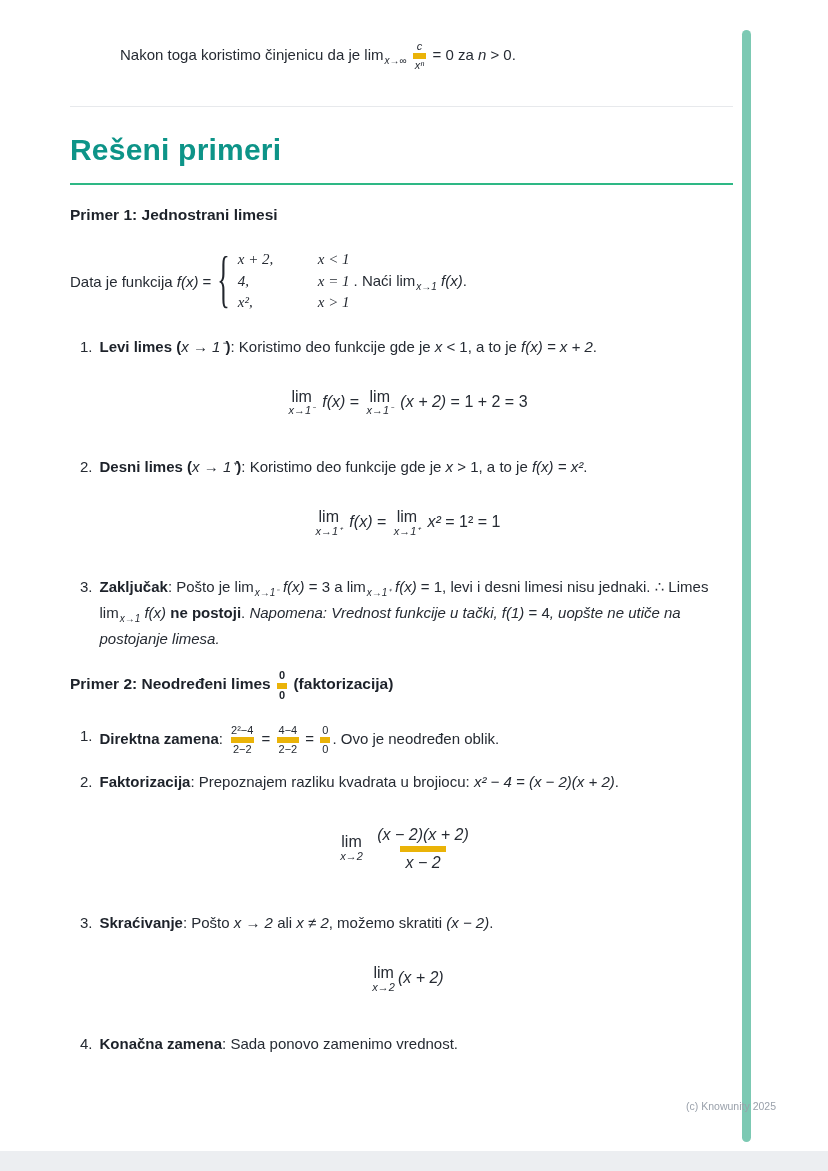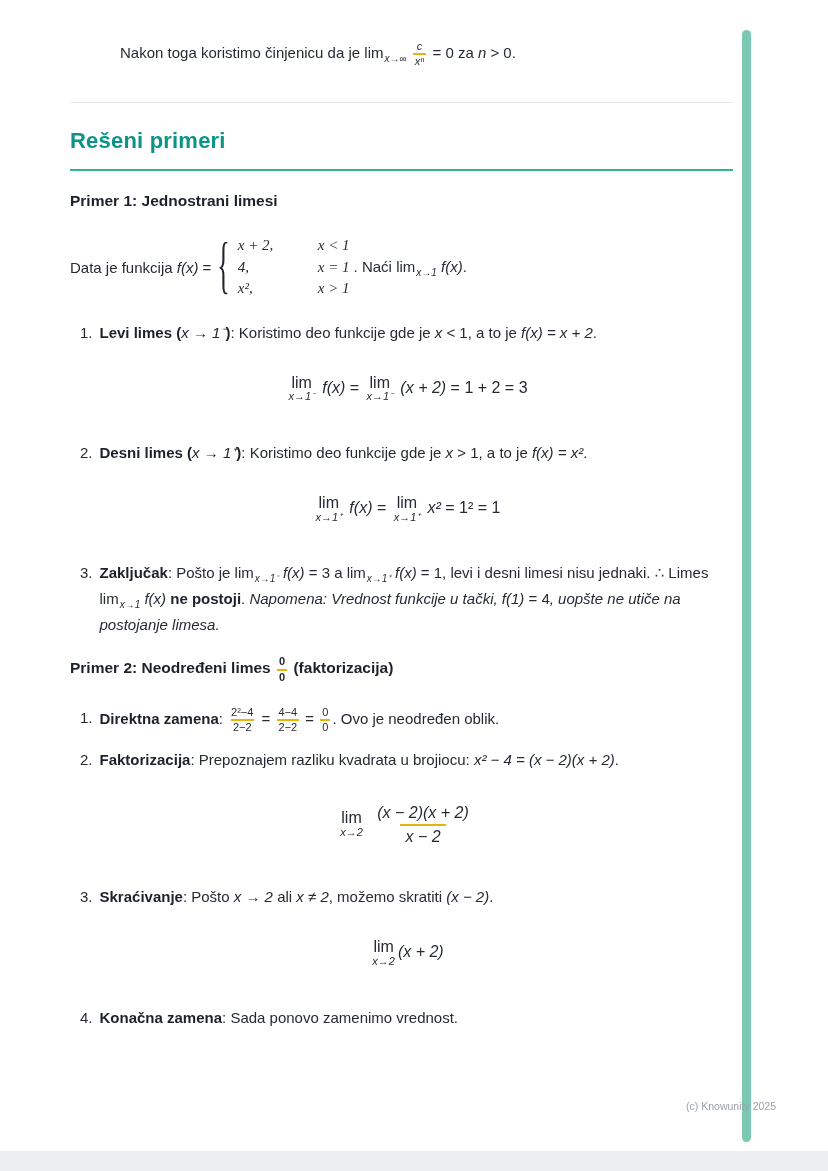--- a/index.html
+++ b/index.html
@@ -13,29 +13,29 @@
 
   
   .math{font-family:Liberation Sans, sans-serif;font-style:normal}
   .it{font-style:italic}
   .lim-in .lim-word{font-style:normal}
   .lim-in .lim-sub{font-size:10px;vertical-align:-4px;margin-left:1px;font-style:italic}
   .lim-stack{display:inline-flex;flex-direction:column;align-items:center;vertical-align:middle;line-height:1.05;margin:0 3px}
   .lim-stack .lim-word{font-style:normal}
   .lim-stack .lim-under{font-size:11px;font-style:italic}
   .frac{display:inline-flex;flex-direction:column;align-items:center;vertical-align:middle;font-size:11px;line-height:1.2;margin:0 2px;text-align:center}
-  .frac .den{border-top:2px solid #eab308;padding:0 2px}
+  .frac .den{border-top:6px solid #eab308;padding:0 2px}
   .frac .num{padding:0 2px}
   .frac.dfrac{font-size:16px;line-height:1.35}
   .frac.dfrac .num,.frac.dfrac .den{padding:0 5px}
 
   .intro{margin:40px 0 0 50px}
   .rule{border:none;border-top:1px solid #e7e9ec;margin:34px 0 0}
   .title{
-    margin:24px 0 0;font-size:22px;font-weight:700;color:var(--heading,#0d9488);
+    margin:24px 0 0;font-size:30px;font-weight:700;color:var(--heading,#0d9488);
     padding-bottom:14px;border-bottom:2px solid var(--underline,#2eb885);letter-spacing:.2px;line-height:1.25
   }
   .h3{margin:18px 0 0;font-size:15.5px;font-weight:700;color:#1d222a;line-height:1.5}
   .funcline{margin:24px 0 0;display:flex;align-items:center}
   .piecewise{display:inline-flex;align-items:center;margin:0 4px}
   .brace{font-family:"Liberation Serif",serif;font-size:26px;display:inline-block;transform:scaleY(2.45);transform-origin:center;margin:0 8px 0 2px;color:#22262d;font-weight:400}
   .pw-grid{display:grid;grid-template-columns:54px auto;column-gap:26px;row-gap:2px;font-family:"Liberation Serif","DejaVu Serif",serif;font-size:15px;line-height:1.3}
   .pw-val,.pw-cond{font-style:italic}
   .note{margin:30px 0 0}
   .list{margin:22px 0 0;padding-left:10px}

